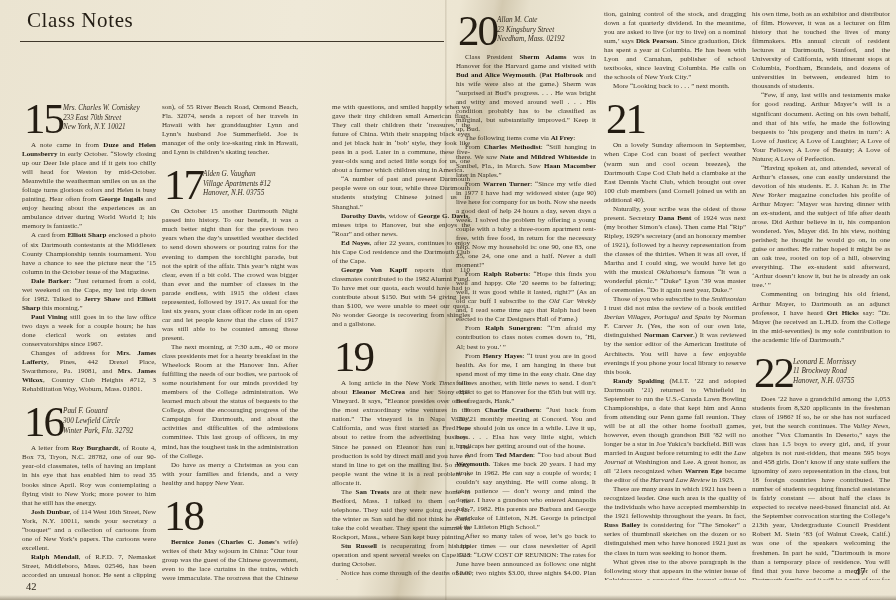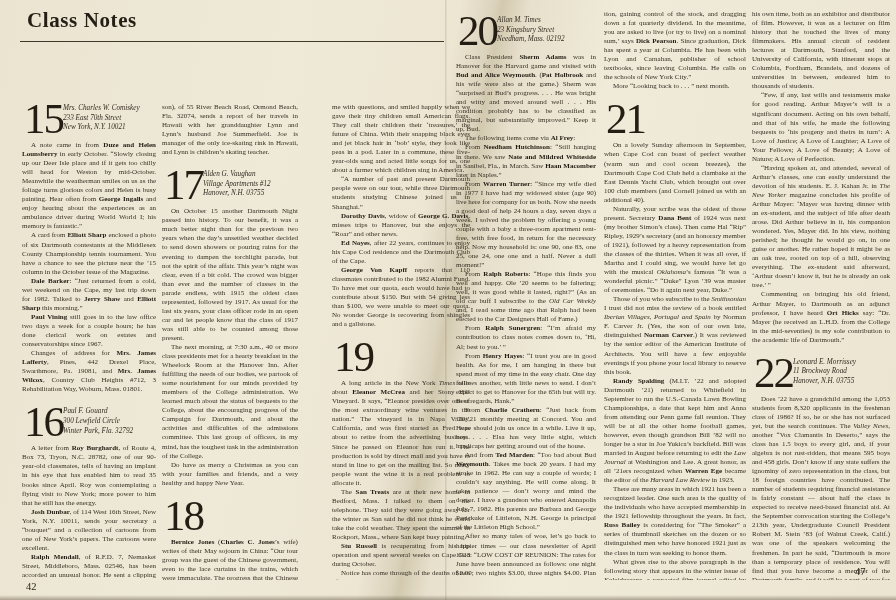--- a/index.html
+++ b/index.html
@@ -20,21 +20,21 @@
     content:"";position:absolute;left:0;right:0;bottom:0;height:5px;
     background:linear-gradient(to bottom, rgba(0,0,0,0), rgba(60,48,28,.38));
     pointer-events:none;
   }
   .crease{
     position:absolute;top:0;bottom:0;left:445px;width:2px;
     background:linear-gradient(to right, rgba(90,75,50,.18), rgba(90,75,50,.05));
   }
   .masthead{
     position:absolute;left:27px;top:8px;
-    font-size:21px;letter-spacing:.6px;color:#241e15;font-weight:bold;margin:0;
+    font-size:21px;letter-spacing:.6px;color:#241e15;font-weight:normal;margin:0;
   }
   .rule{
     position:absolute;left:20px;top:41px;width:424px;height:1px;
     background:#40382b;
   }
   .col{
     position:absolute;overflow:hidden;
     font-size:7px;line-height:9.05px;
     text-align:justify;
     color:#372f23;
@@ -133,28 +133,28 @@
       </div>
       <p class="para">A long article in the New York <i>Times</i> tells about <b>Eleanor McCrea</b> and her Stony Hill Vineyard. It says, “Eleanor presides over one of the most extraordinary wine ventures in the nation.” The vineyard is in Napa Valley, California, and was first started as Fred was about to retire from the advertising business. Since he passed on Eleanor has run it. The production is sold by direct mail and you have to stand in line to get on the mailing list. So many people want the wine it is a real problem to allocate it.</p>
       <p class="para">The <b>San Treats</b> are at their new home in Bedford, Mass. I talked to them on the telephone. They said they were going away for the winter as San said he did not think he could take the cold weather. They spent the summer in Rockport, Mass., where San kept busy painting.</p>
       <p class="para"><b>Stu Russell</b> is recuperating from his hip operation and spent several weeks on Cape Cod during October.</p>
       <p class="para">Notice has come through of the deaths of two of our widows. Mrs. <b>Ken Johnson</b> and Mrs.  have passed on. We shall miss them.</p>
     </div>
   <div class="col" id="col4">
       <div class="sect">
         <div class="num">20</div>
         <div class="addr">
-          <div>Allan M. Times</div>
+          <div>Allan M. Cate</div>
           <div>23 Kingsbury Street</div>
           <div>Needham, Mass. 02192</div>
         </div>
       </div>
       <p class="para">Class President <b>Sherm Adams</b> was in Hanover for the Harvard game and visited with <b>Bud and Alice Weymouth</b>. (<b>Pat Holbrook</b> and his wife were also at the game.) Sherm was “surprised at Bud’s progress. . . . He was bright and witty and moved around well . . . His condition probably has to be classified as marginal, but substantially improved.” Keep it up, Bud.</p>
       <p class="para">The following items come via <b>Al Frey</b>:</p>
-      <p class="para">From <b>Needham Hutchinson</b>: “Still hanging in there. We saw <b>Nate and Mildred Whiteside</b> in Sanibel, Fla., in March. Saw <b>Haan Macomber</b> later in Naples.”</p>
+      <p class="para">From <b>Charles Methodist</b>: “Still hanging in there. We saw <b>Nate and Mildred Whiteside</b> in Sanibel, Fla., in March. Saw <b>Haan Macomber</b> later in Naples.”</p>
       <p class="para">From <b>Warren Turner</b>: “Since my wife died in 1977 I have had my widowed sister (age 90) live here for company for us both. Now she needs a good deal of help 24 hours a day, seven days a week. I solved the problem by offering a young couple with a baby a three-room apartment rent-free, with free food, in return for the necessary help. Now my household is: one 90, one 83, one 25, one 24, one one and a half. Never a dull moment!”</p>
       <p class="para">From <b>Ralph Roberts</b>: “Hope this finds you well and happy. Ole ’20 seems to be faltering; well, it was good while it lasted, right?” (As an old car buff I subscribe to the <i>Old Car Weekly</i> and, I read some time ago that Ralph had been elected to the Car Designers Hall of Fame.)</p>
       <p class="para">From <b>Ralph Sunergren</b>: “I’m afraid my contribution to class notes comes down to, ‘Hi, Al; best to you.’ ”</p>
       <p class="para">From <b>Henry Hayes</b>: “I trust you are in good health. As for me, I am hanging in there but spend most of my time in the easy chair. One day follows another, with little news to send. I don’t expect to get to Hanover for the 65th but will try. Best regards, Hank.”</p>
       <p class="para">From <b>Charlie Crathern</b>: “Just back from ’20/’21 monthly meeting at Concord. You and Hope should join us once in a while. Live it up, boy. . . . Elsa has very little sight, which handicaps her getting around out of the house.</p>
       <p class="para">And from <b>Ted Marden</b>: “Too bad about Bud <b>Weymouth</b>. Takes me back 20 years. I had my stroke in 1962. He can say a couple of words; I couldn’t say anything. He will come along. It takes patience — don’t worry and mind the doctor. I have a grandson who entered Annapolis July 7, 1982. His parents are Barbara and George Pasickuke of Littleton, N.H. George is principal of the Littleton High School.”</p>
       <p class="para">After so many tales of woe, let’s go back to happier times — our class newsletter of April 1923: “LOW COST OF REUNION: The rates for June have been announced as follows: one night $2.00; two nights $3.00, three nights $4.00. Plan to stay the whole time and save money. . . . IN PUBLISHING BUSINESS: ‘When you go into the publishing business, you are told you can easily become financially comfortable by rising to the president’s posi-</p>
     </div>
   <div class="col" id="col5">
       <p class="para cont">tion, gaining control of the stock, and dragging down a fat quarterly dividend. In the meantime, you are asked to live (or try to live) on a nominal sum,’ says <b>Dick Pearson</b>. Since graduation, Dick has spent a year at Columbia. He has been with Lyon and Carnahan, publisher of school textbooks, since leaving Columbia. He calls on the schools of New York City.”</p>

